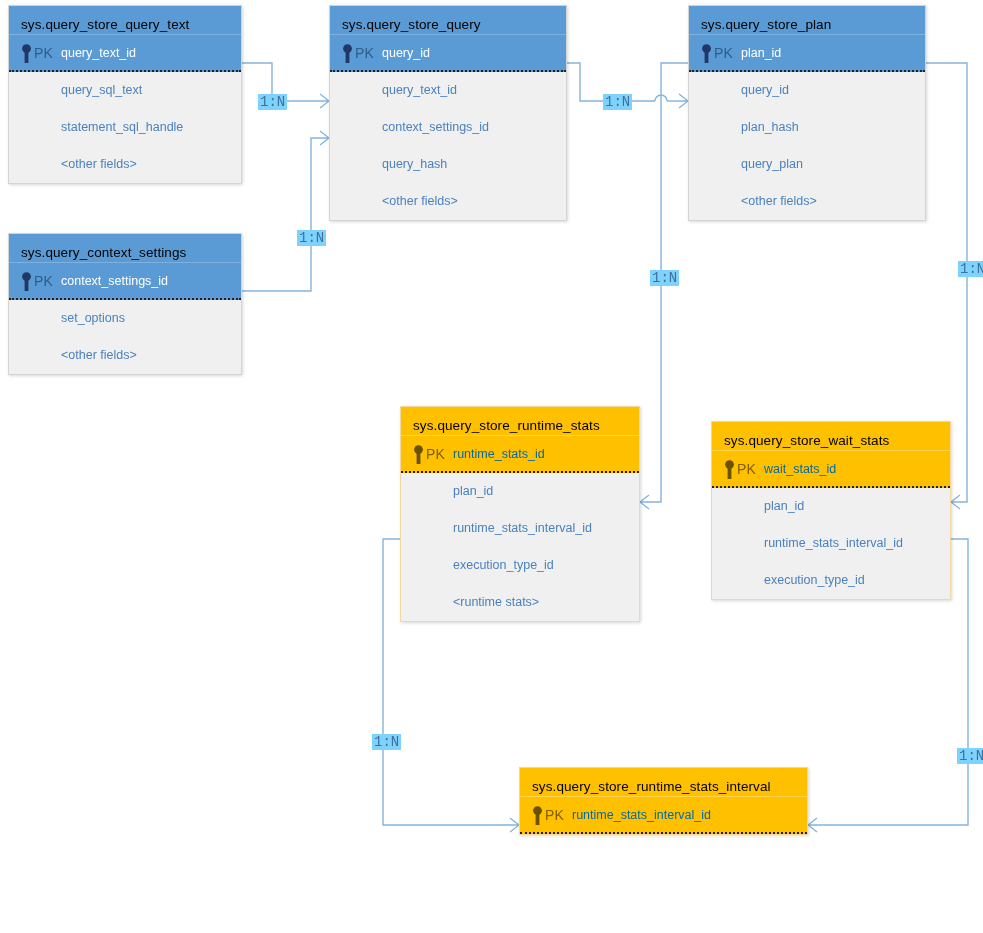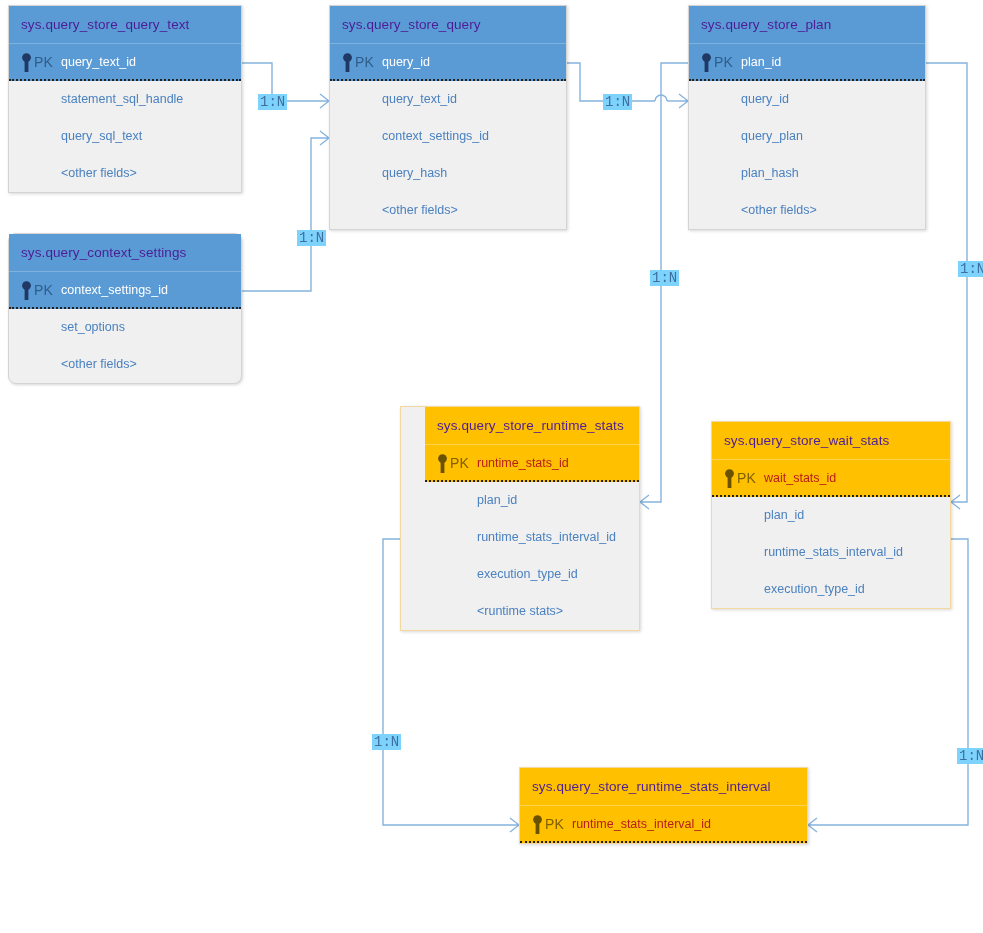--- a/index.html
+++ b/index.html
@@ -29,24 +29,24 @@
   }
   .entity {
     position: absolute;
     box-sizing: border-box;
     background: #f0f0f0;
     border: 1px solid #d4d4d4;
     box-shadow: 1px 1px 3px rgba(0,0,0,0.16);
   }
   .ent-title {
     box-sizing: border-box;
-    height: 38px;
+    height: 29px;
     line-height: 38px;
     padding-left: 12px;
-    color: #4c1d95;
+    color: #000000;
     font-size: 13.5px;
     letter-spacing: 0.1px;
     white-space: nowrap;
     overflow: hidden;
   }
   .ent-pkrow {
     box-sizing: border-box;
     position: relative;
     height: 37px;
     line-height: 37px;
@@ -91,21 +91,21 @@
   .theme-blue .ent-pkrow { background: #5b9bd5; }
   .theme-blue .ent-pkrow .pklabel { color: #2e5d8a; }
   .theme-blue .ent-pkrow .pkname { color: #ffffff; }
   .theme-blue .ent-title { border-bottom: 1px solid #7fb1de; }
   .theme-blue .keyicon-body { fill: #1f3864; }
   
   .theme-orange { border-color: #f3d9a0; }
   .theme-orange .ent-title { background: #ffc000; border-bottom: 1px solid #ffd34d; }
   .theme-orange .ent-pkrow { background: #ffc000; }
   .theme-orange .ent-pkrow .pklabel { color: #806000; }
-  .theme-orange .ent-pkrow .pkname { color: #b91c1c; }
+  .theme-orange .ent-pkrow .pkname { color: #0369a1; }
   .theme-orange .keyicon-body { fill: #6b5200; }
 
   .edge-line {
     stroke: #85b3de;
     stroke-width: 1.4;
     fill: none;
   }
   .edge-foot {
     stroke: #85b3de;
     stroke-width: 1.3;
@@ -178,22 +178,22 @@
     <div class="ent-title">sys.query_store_query_text</div>
     <div class="ent-pkrow">
       <svg class="keyicon" viewBox="0 0 11 19">
         <circle class="keyicon-body" cx="5.5" cy="4.6" r="4.4"></circle>
         <rect class="keyicon-body" x="3.6" y="7" width="3.8" height="12"></rect>
       </svg>
       <span class="pklabel">PK</span>
       <span class="pkname">query_text_id</span>
     </div>
     <div class="ent-fields">
+      <div class="ent-field">query_sql_text</div>
       <div class="ent-field">statement_sql_handle</div>
-      <div class="ent-field">query_sql_text</div>
       <div class="ent-field">&lt;other fields&gt;</div>
     </div>
   </div>
 
   <div class="entity theme-blue" style="left:329px; top:5px; width:238px;">
     <div class="ent-title">sys.query_store_query</div>
     <div class="ent-pkrow">
       <svg class="keyicon" viewBox="0 0 11 19">
         <circle class="keyicon-body" cx="5.5" cy="4.6" r="4.4"></circle>
         <rect class="keyicon-body" x="3.6" y="7" width="3.8" height="12"></rect>
@@ -214,43 +214,43 @@
     <div class="ent-pkrow">
       <svg class="keyicon" viewBox="0 0 11 19">
         <circle class="keyicon-body" cx="5.5" cy="4.6" r="4.4"></circle>
         <rect class="keyicon-body" x="3.6" y="7" width="3.8" height="12"></rect>
       </svg>
       <span class="pklabel">PK</span>
       <span class="pkname">plan_id</span>
     </div>
     <div class="ent-fields">
       <div class="ent-field">query_id</div>
+      <div class="ent-field">plan_hash</div>
       <div class="ent-field">query_plan</div>
-      <div class="ent-field">plan_hash</div>
-      <div class="ent-field">&lt;other fields&gt;</div>
-    </div>
-  </div>
-
-  <div class="entity theme-blue" style="left:8px; top:233px; width:234px;border-radius:8px;">
+      <div class="ent-field">&lt;other fields&gt;</div>
+    </div>
+  </div>
+
+  <div class="entity theme-blue" style="left:8px; top:233px; width:234px;">
     <div class="ent-title">sys.query_context_settings</div>
     <div class="ent-pkrow">
       <svg class="keyicon" viewBox="0 0 11 19">
         <circle class="keyicon-body" cx="5.5" cy="4.6" r="4.4"></circle>
         <rect class="keyicon-body" x="3.6" y="7" width="3.8" height="12"></rect>
       </svg>
       <span class="pklabel">PK</span>
       <span class="pkname">context_settings_id</span>
     </div>
     <div class="ent-fields">
       <div class="ent-field">set_options</div>
       <div class="ent-field">&lt;other fields&gt;</div>
     </div>
   </div>
 
-  <div class="entity theme-orange" style="left:400px; top:406px; width:240px;padding-left:24px;">
+  <div class="entity theme-orange" style="left:400px; top:406px; width:240px;">
     <div class="ent-title">sys.query_store_runtime_stats</div>
     <div class="ent-pkrow">
       <svg class="keyicon" viewBox="0 0 11 19">
         <circle class="keyicon-body" cx="5.5" cy="4.6" r="4.4"></circle>
         <rect class="keyicon-body" x="3.6" y="7" width="3.8" height="12"></rect>
       </svg>
       <span class="pklabel">PK</span>
       <span class="pkname">runtime_stats_id</span>
     </div>
     <div class="ent-fields">

